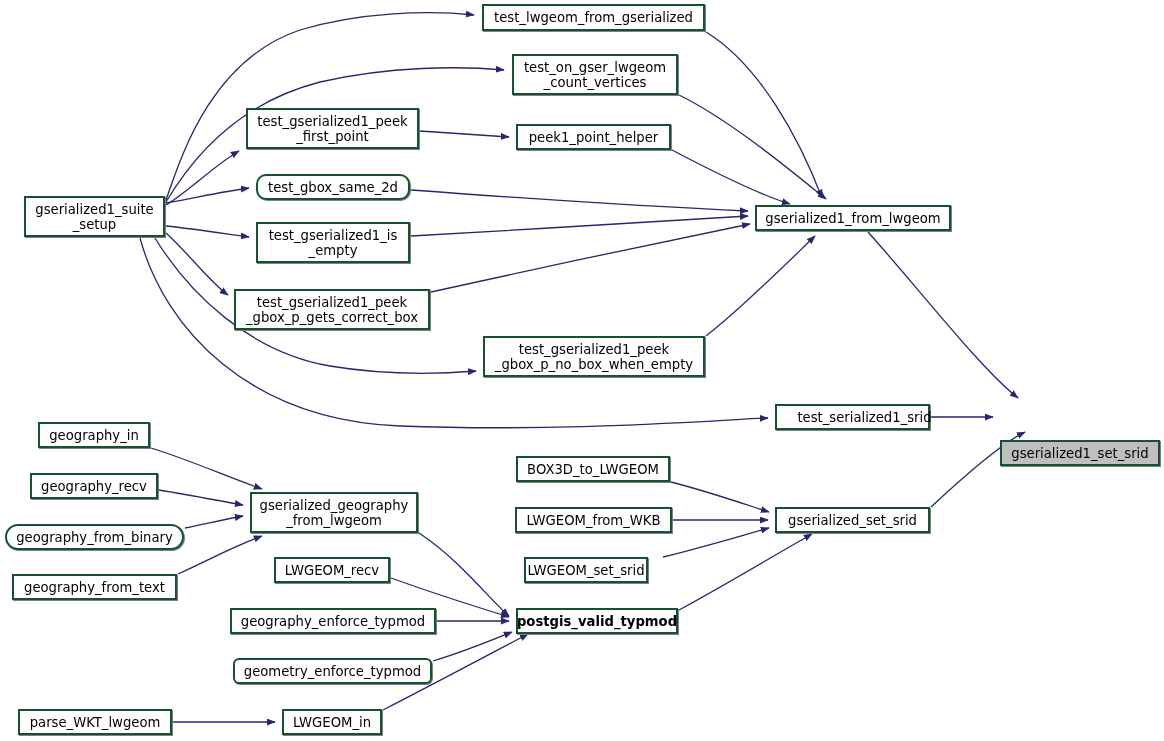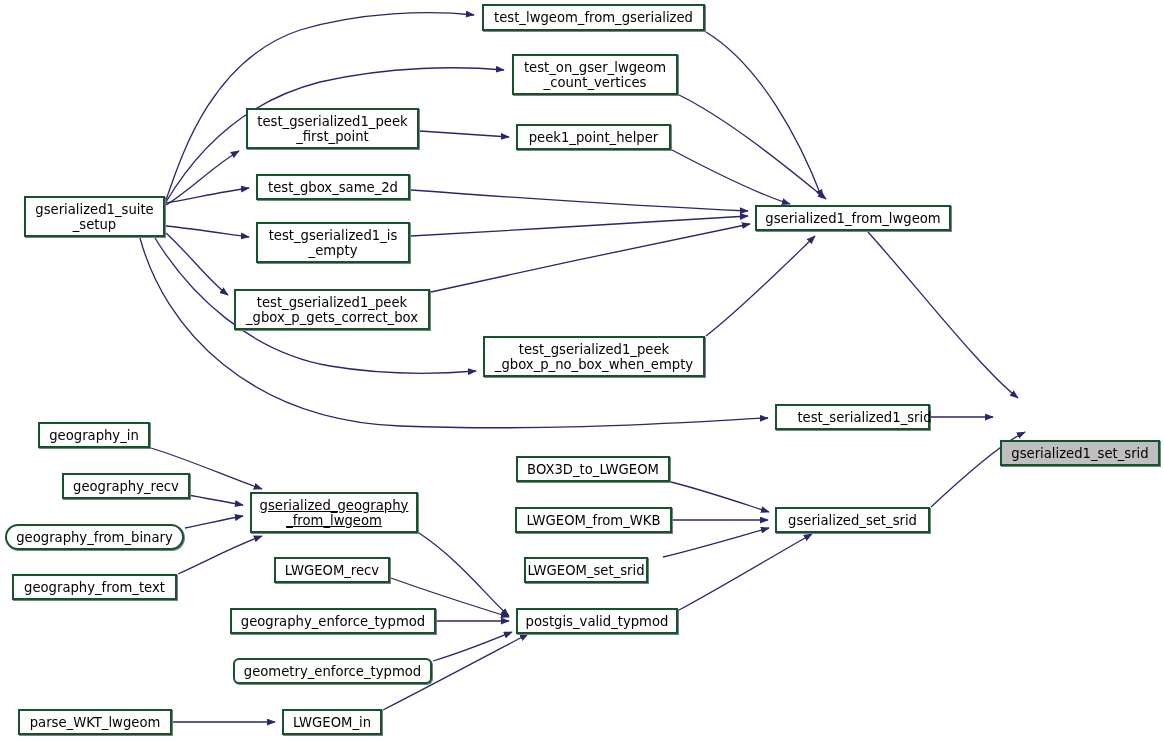--- a/index.html
+++ b/index.html
@@ -78,40 +78,40 @@
   </svg>
   <div id="node-layer">
       <div class="node" style="left: 24px; top: 196px; width: 141px; height: 41px;">gserialized1_suite
 _setup</div>
       <div class="node" style="left: 482px; top: 4px; width: 223px; height: 27px;">test_lwgeom_from_gserialized</div>
       <div class="node" style="left: 512px; top: 54px; width: 166px; height: 41px;">test_on_gser_lwgeom
 _count_vertices</div>
       <div class="node" style="left: 246px; top: 108px; width: 173px; height: 41px;">test_gserialized1_peek
 _first_point</div>
       <div class="node" style="left: 516px; top: 124px; width: 155px; height: 26px;">peek1_point_helper</div>
-      <div class="node" style="left: 256px; top: 174px; width: 154px; height: 26px;">test_gbox_same_2d</div>
+      <div class="node" style="left: 256px; top: 174px; width: 154px; height: 26px; border-radius: 10px;">test_gbox_same_2d</div>
       <div class="node" style="left: 755px; top: 205px; width: 196px; height: 26px;">gserialized1_from_lwgeom</div>
       <div class="node" style="left: 256px; top: 222px; width: 154px; height: 41px;">test_gserialized1_is
 _empty</div>
       <div class="node" style="left: 234px; top: 289px; width: 196px; height: 41px;">test_gserialized1_peek
 _gbox_p_gets_correct_box</div>
       <div class="node" style="left: 483px; top: 336px; width: 222px; height: 41px;">test_gserialized1_peek
 _gbox_p_no_box_when_empty</div>
       <div class="node" style="left: 775px; top: 404px; width: 155px; height: 26px; padding-left: 24px;">test_serialized1_srid</div>
       <div class="node highlight" style="left: 1000px; top: 404px; width: 160px; height: 26px;">gserialized1_set_srid</div>
       <div class="node" style="left: 38px; top: 422px; width: 112px; height: 26px;">geography_in</div>
       <div class="node" style="left: 516px; top: 456px; width: 154px; height: 26px;">BOX3D_to_LWGEOM</div>
-      <div class="node" style="left: 30px; top: 473px; width: 128px; height: 26px; margin-left: 32px;">geography_recv</div>
-      <div class="node" style="left: 250px; top: 492px; width: 168px; height: 41px; text-decoration: underline;">gserialized_geography
+      <div class="node" style="left: 30px; top: 473px; width: 128px; height: 26px;">geography_recv</div>
+      <div class="node" style="left: 250px; top: 492px; width: 168px; height: 41px;">gserialized_geography
 _from_lwgeom</div>
       <div class="node" style="left: 515px; top: 507px; width: 157px; height: 26px;">LWGEOM_from_WKB</div>
       <div class="node" style="left: 775px; top: 507px; width: 155px; height: 26px;">gserialized_set_srid</div>
       <div class="node" style="left: 5px; top: 524px; width: 179px; height: 26px; border-radius: 13px;">geography_from_binary</div>
       <div class="node" style="left: 274px; top: 557px; width: 116px; height: 26px;">LWGEOM_recv</div>
       <div class="node" style="left: 524px; top: 557px; width: 124px; height: 26px;">LWGEOM_set_srid</div>
       <div class="node" style="left: 12px; top: 574px; width: 165px; height: 26px;">geography_from_text</div>
       <div class="node" style="left: 230px; top: 608px; width: 206px; height: 26px;">geography_enforce_typmod</div>
-      <div class="node" style="left: 516px; top: 608px; width: 162px; height: 26px;">postgis_valid_typmod</div>
+      <div class="node" style="left: 516px; top: 608px; width: 162px; height: 26px; font-weight: bold;">postgis_valid_typmod</div>
       <div class="node" style="left: 233px; top: 658px; width: 199px; height: 26px; border-radius: 6px;">geometry_enforce_typmod</div>
       <div class="node" style="left: 18px; top: 709px; width: 154px; height: 26px;">parse_WKT_lwgeom</div>
       <div class="node" style="left: 282px; top: 709px; width: 100px; height: 26px;">LWGEOM_in</div>
     </div>
 </div>
 
 </body></html>

